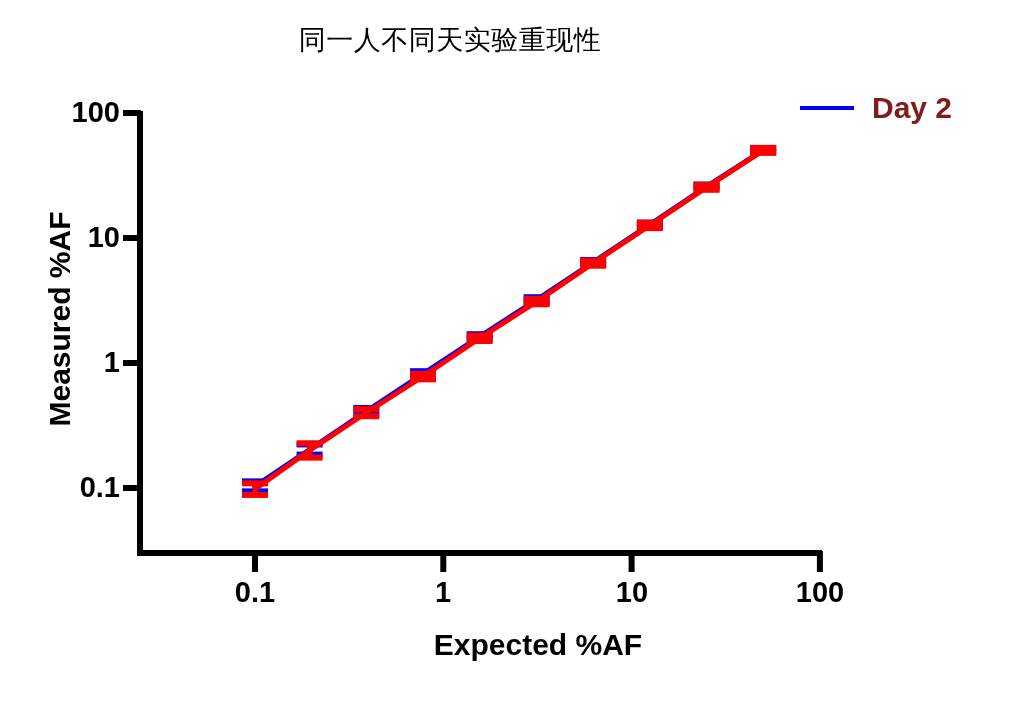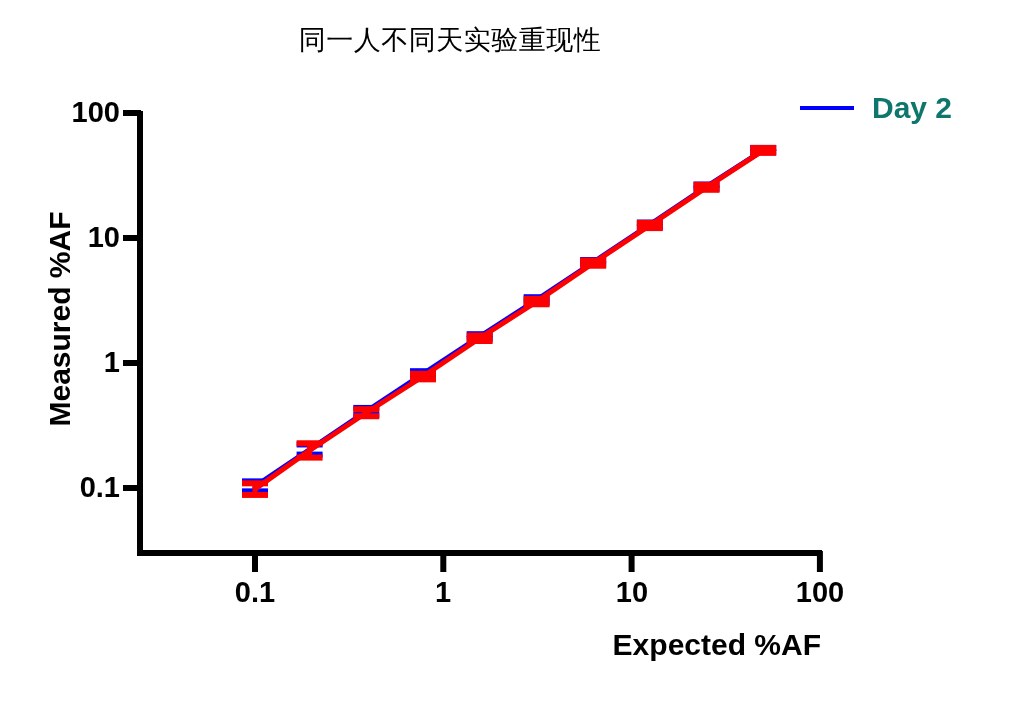--- a/index.html
+++ b/index.html
@@ -44,21 +44,21 @@
     font-weight: bold;
     transform: rotate(-90deg);
     transform-origin: center center;
     white-space: nowrap;
   }
   .axis-title-x {
     position: absolute;
     left: 255px;
     top: 628px;
     width: 566px;
-    text-align: right;
+    text-align: center;
     font-size: 30px;
     font-weight: bold;
     white-space: nowrap;
   }
   .tick-label-y {
     position: absolute;
     right: 0;
     width: 120px;
     text-align: right;
     font-size: 29px;
@@ -120,21 +120,21 @@
   <div class="tick-label-y" style="top:473px; left:-10px; width:130px;">0.1</div>
 
   <div class="tick-label-x" style="left:185px; top:578px;">0.1</div>
   <div class="tick-label-x" style="left:373px; top:578px;">1</div>
   <div class="tick-label-x" style="left:562px; top:578px;">10</div>
   <div class="tick-label-x" style="left:750px; top:578px;">100</div>
 
   <div class="legend">
     <div class="legend-row">
       <div class="legend-swatch" style="background:#0000FF;"></div>
-      <div class="legend-label" style="color:#0f766e;">Day 2</div>
+      <div class="legend-label" style="color:#7f1d1d;">Day 2</div>
     </div>
   </div>
 
   <svg class="plot-svg" width="1010" height="702">
     <g>
 
       <line id="y-spine" x1="140" y1="111" x2="140" y2="555" stroke="#000" stroke-width="6"></line>
 
       <line id="x-spine" x1="137" y1="553" x2="822" y2="553" stroke="#000" stroke-width="6"></line>
     </g>

